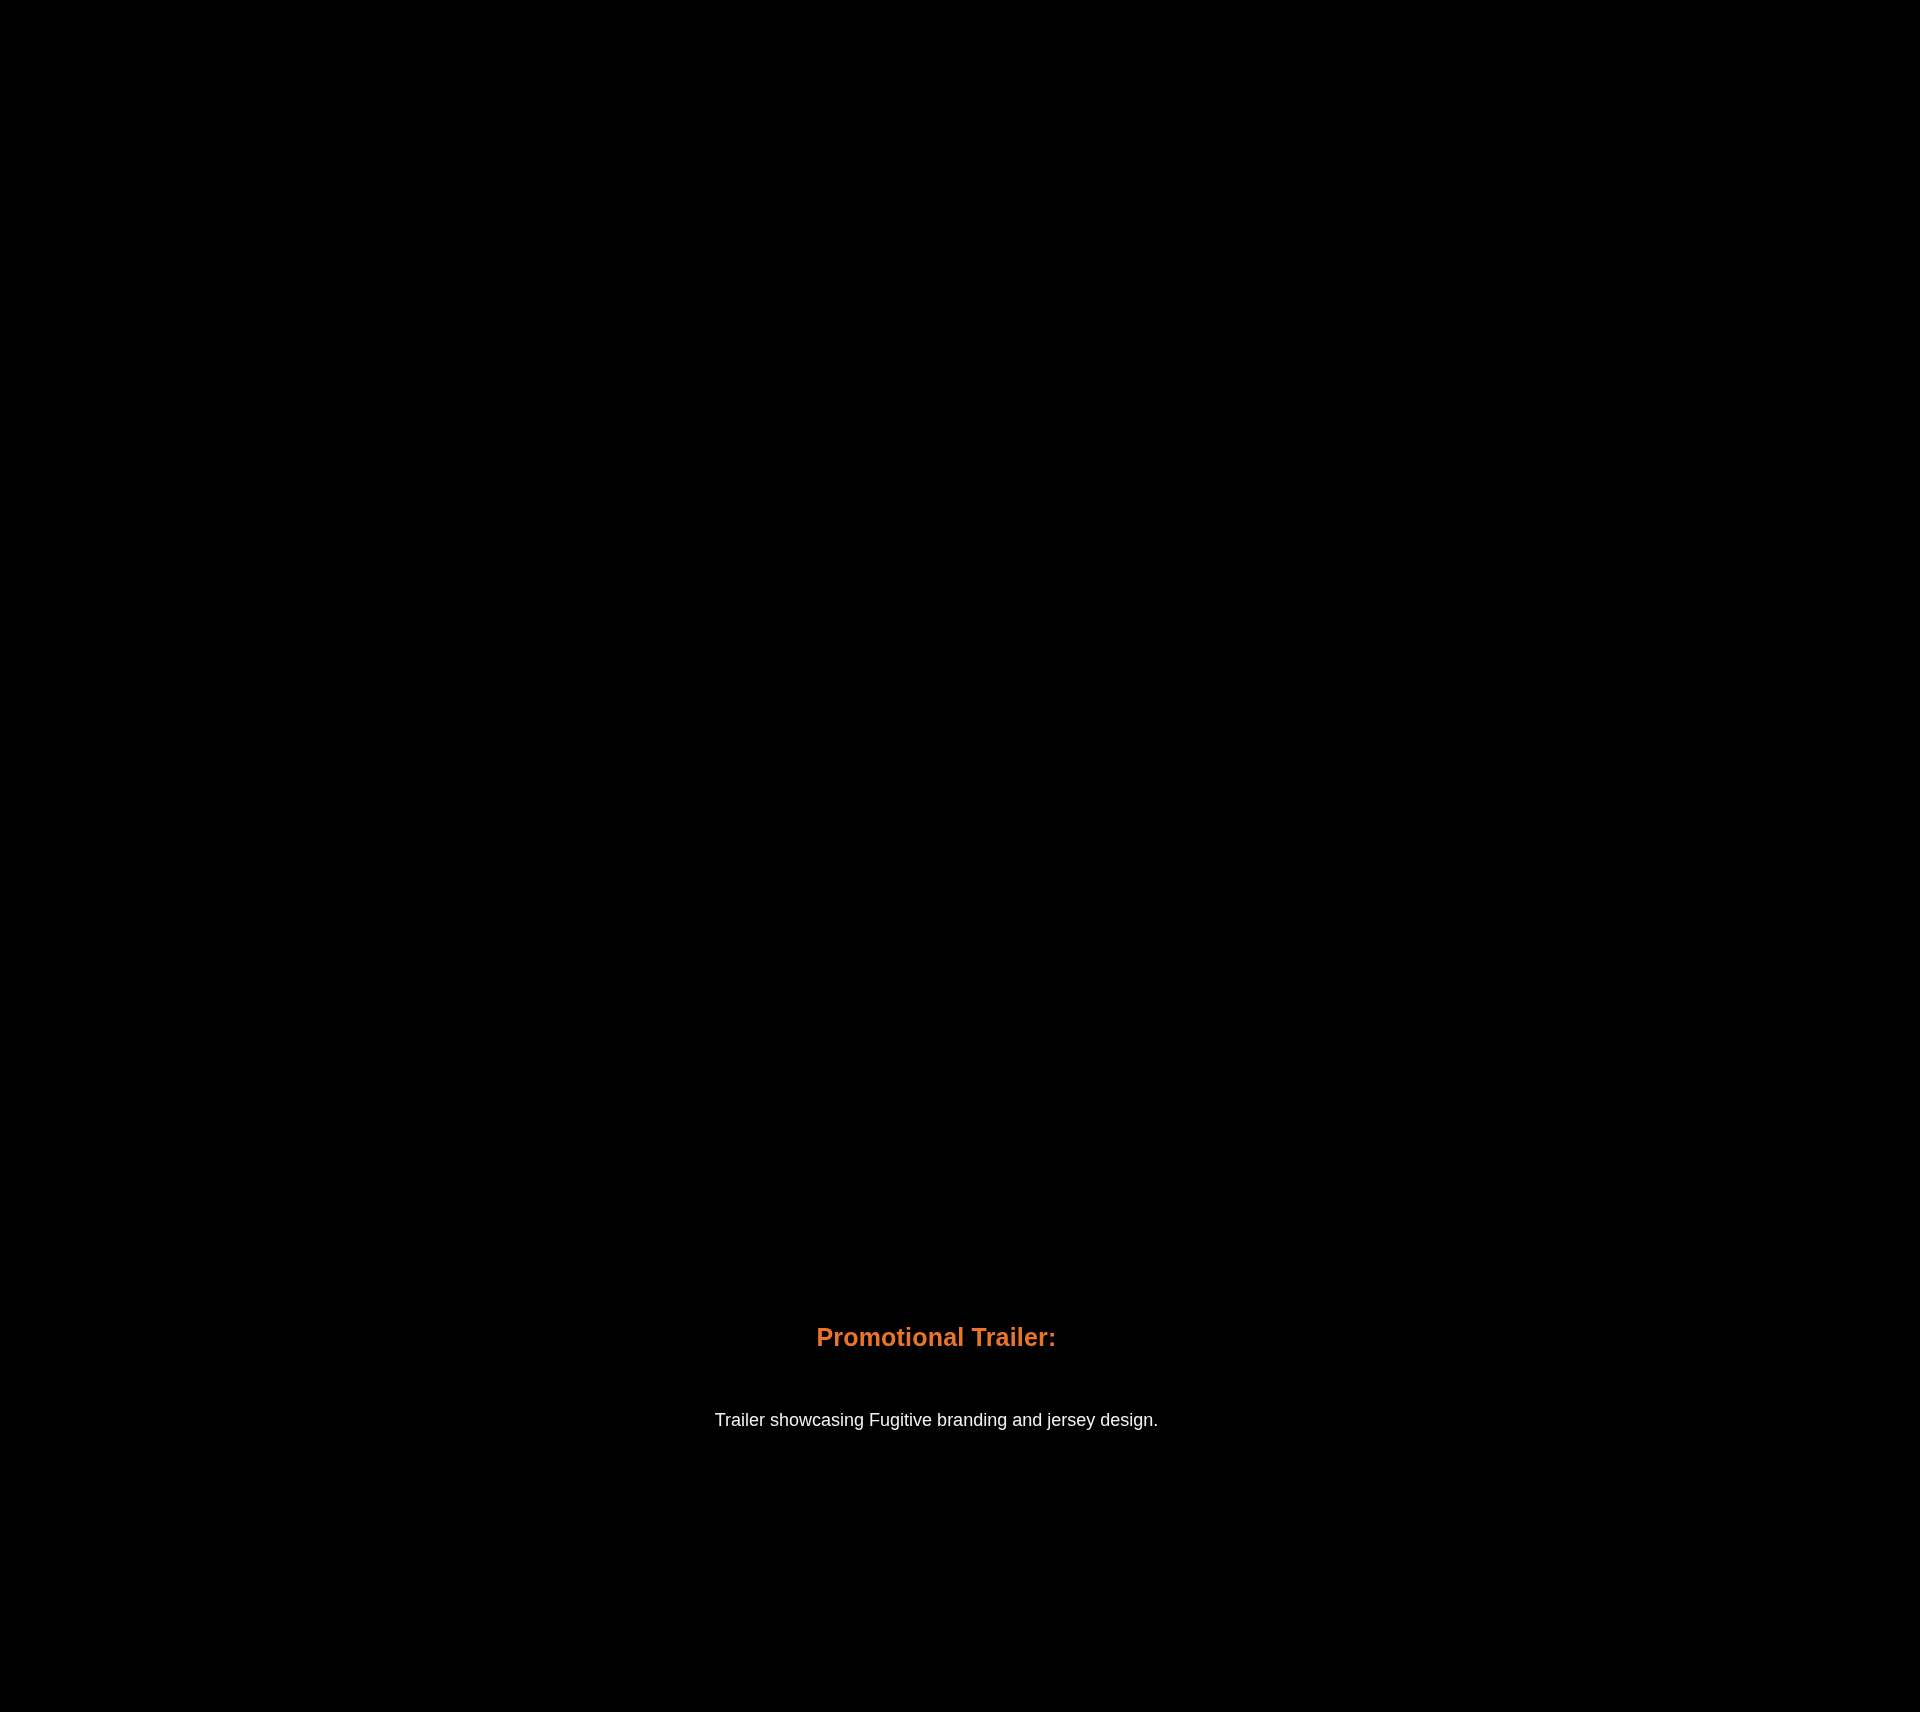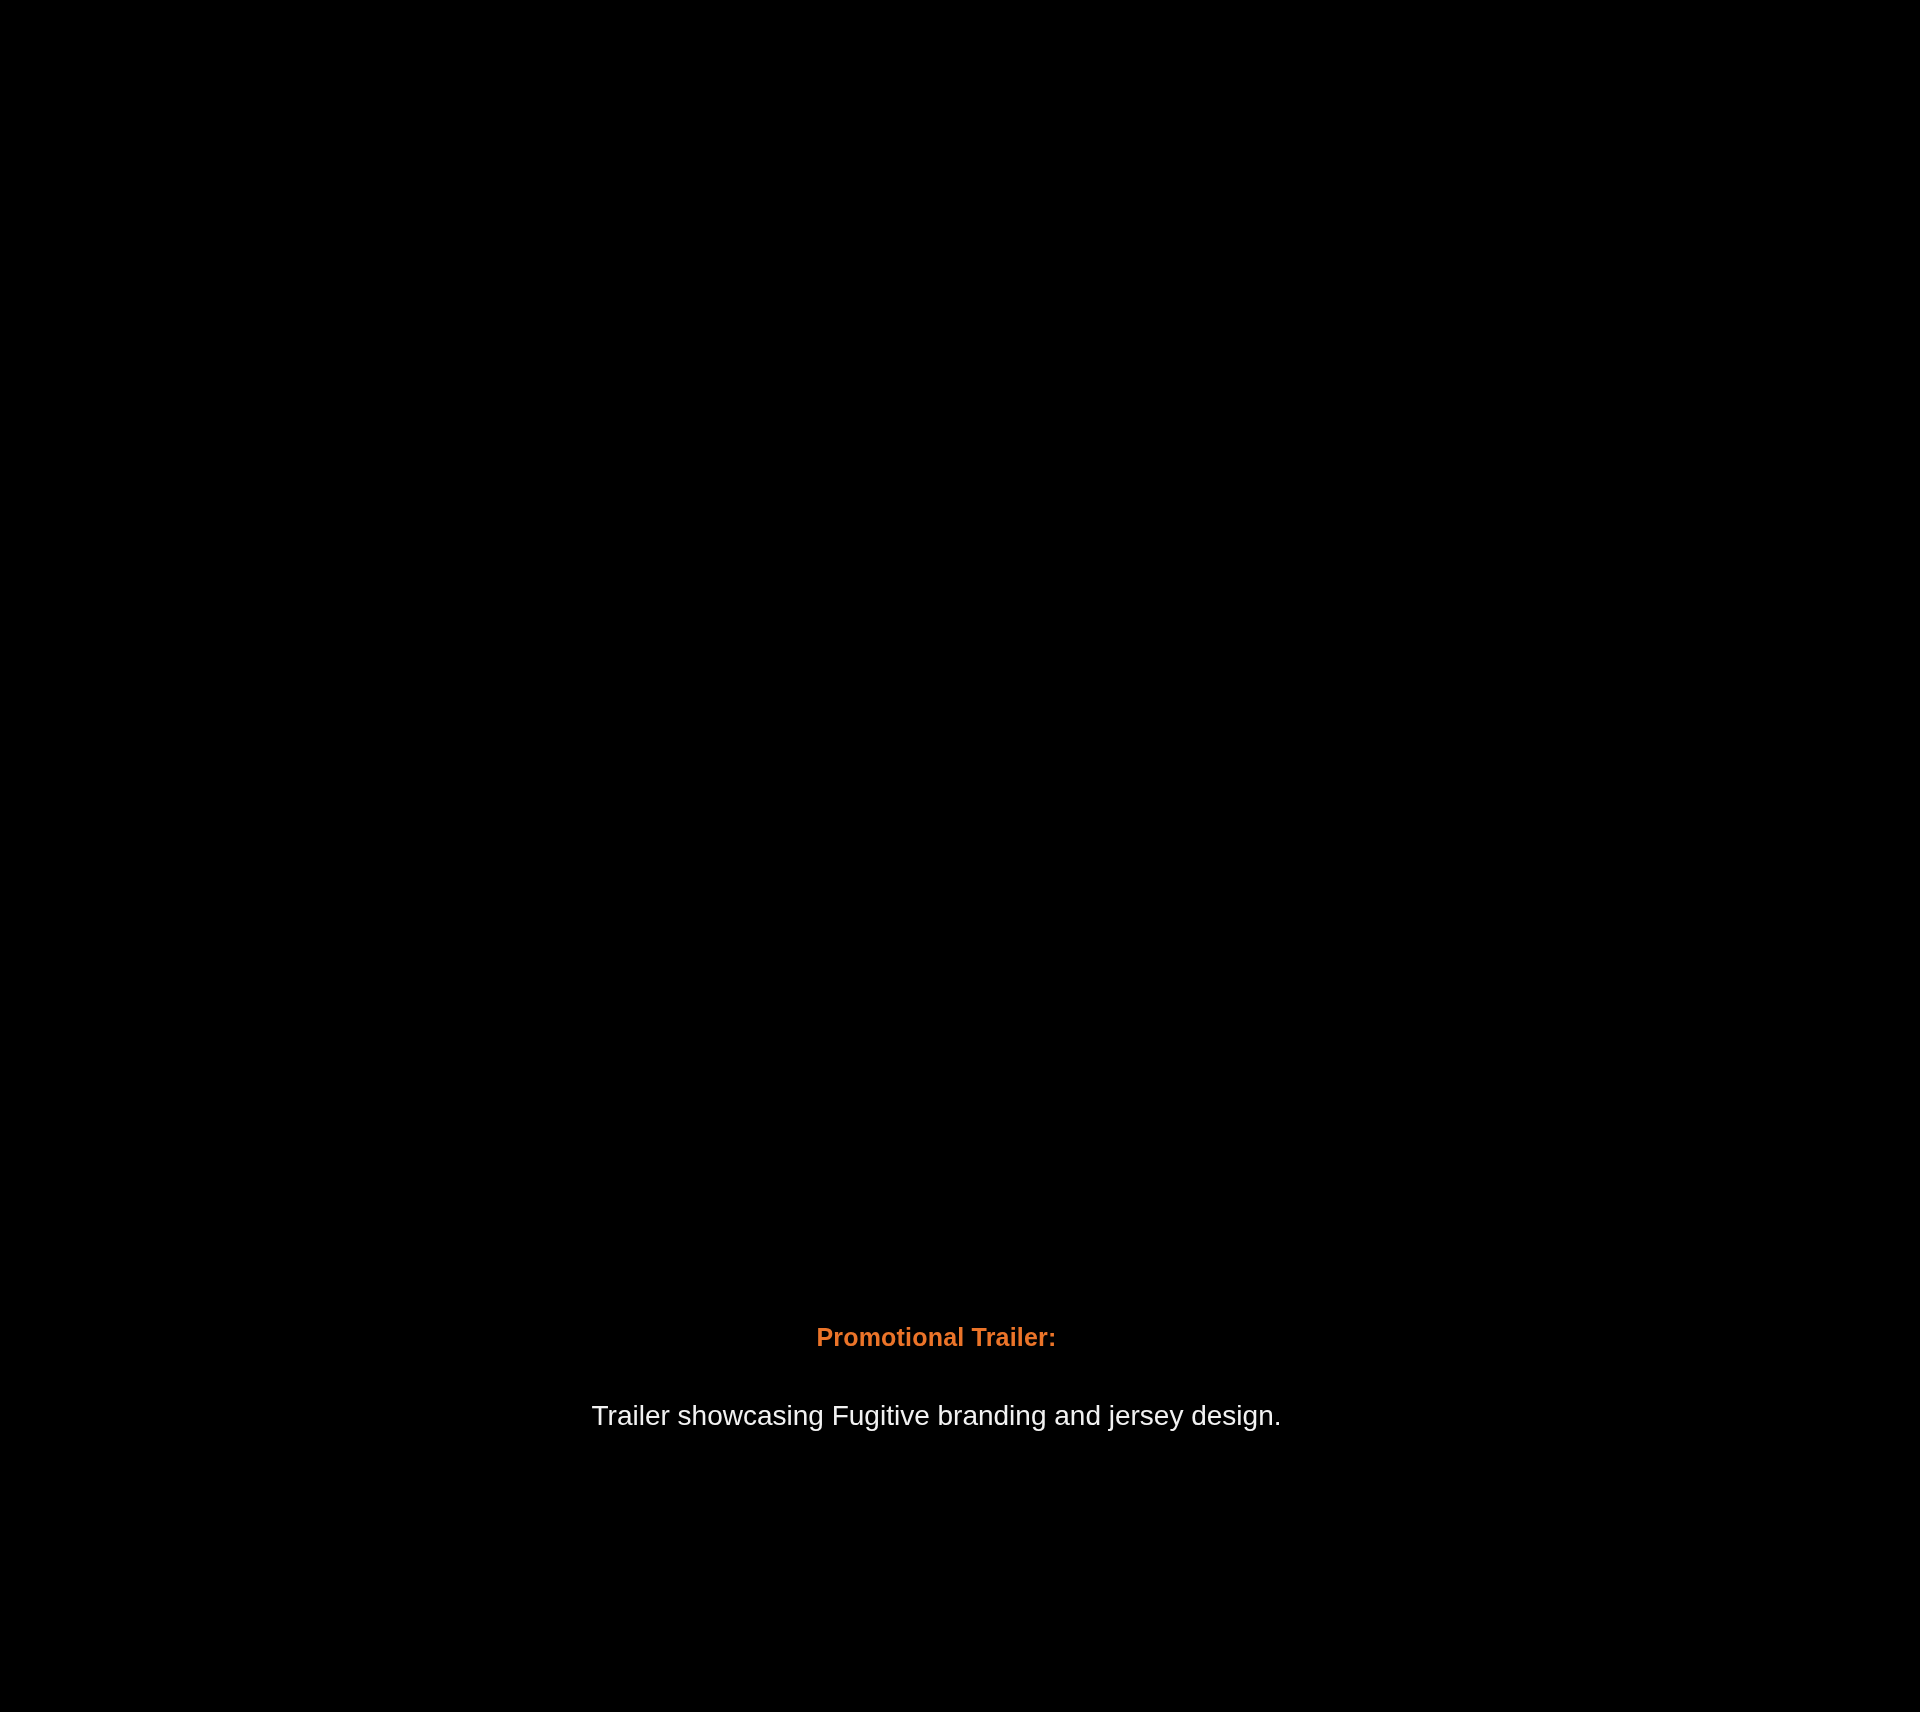--- a/index.html
+++ b/index.html
@@ -44,25 +44,25 @@
   .caption-title {
     font-size: 25px;
     font-weight: bold;
     color: #eb7429;
     letter-spacing: 0.2px;
     line-height: 1.2;
     margin: 0;
   }
 
   .caption-line {
-    font-size: 28px;
+    font-size: 18px;
     font-weight: normal;
     color: #f2f2f2;
     line-height: 1.35;
-    margin: 5px;
+    margin: 16px;
   }
 
   .spacer-1 { height: 40px; }
   .spacer-2 { height: 30px; }
 </style>
 </head>
 <body>
 
 <div class="page">
 

